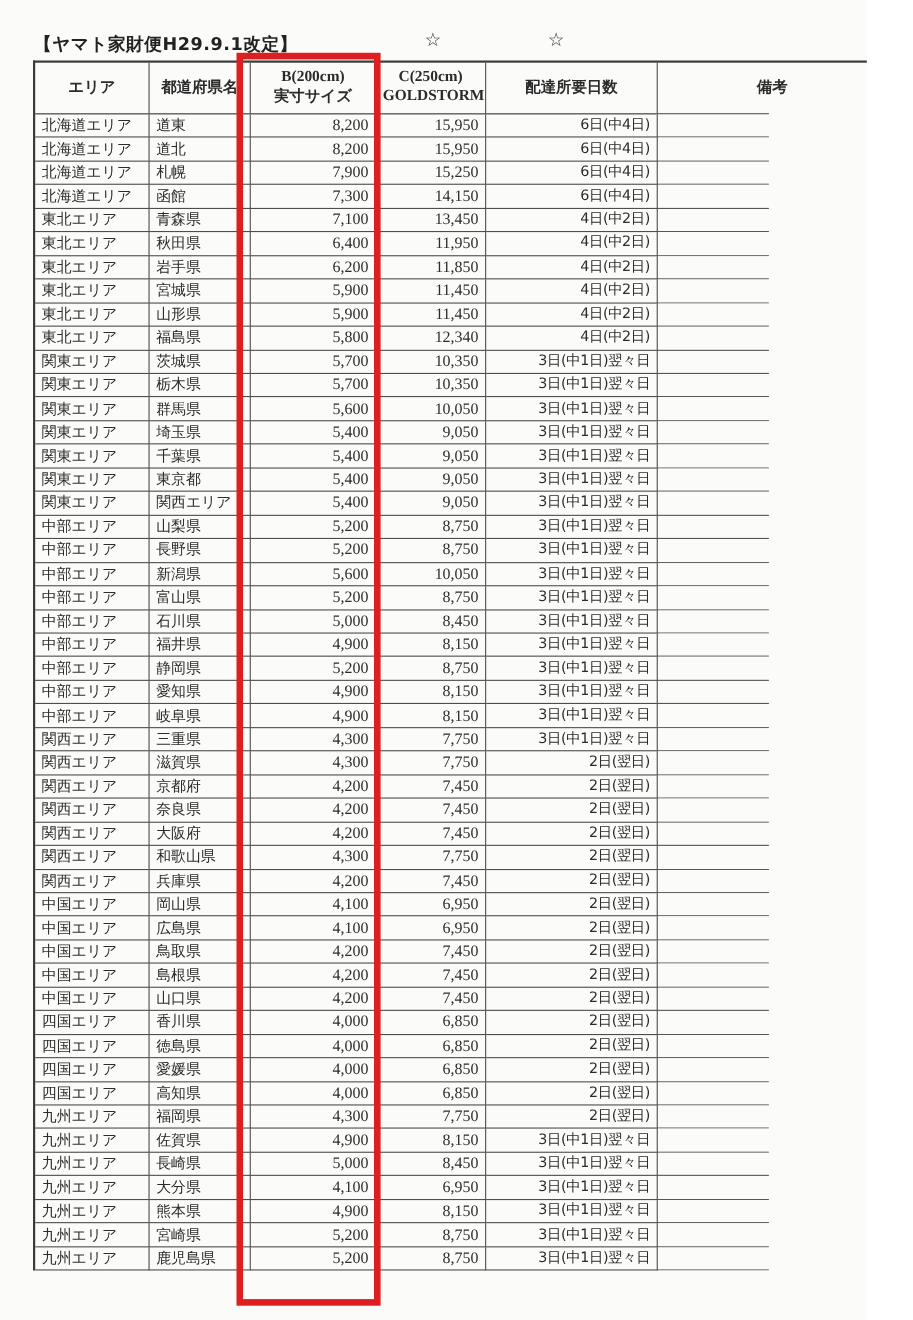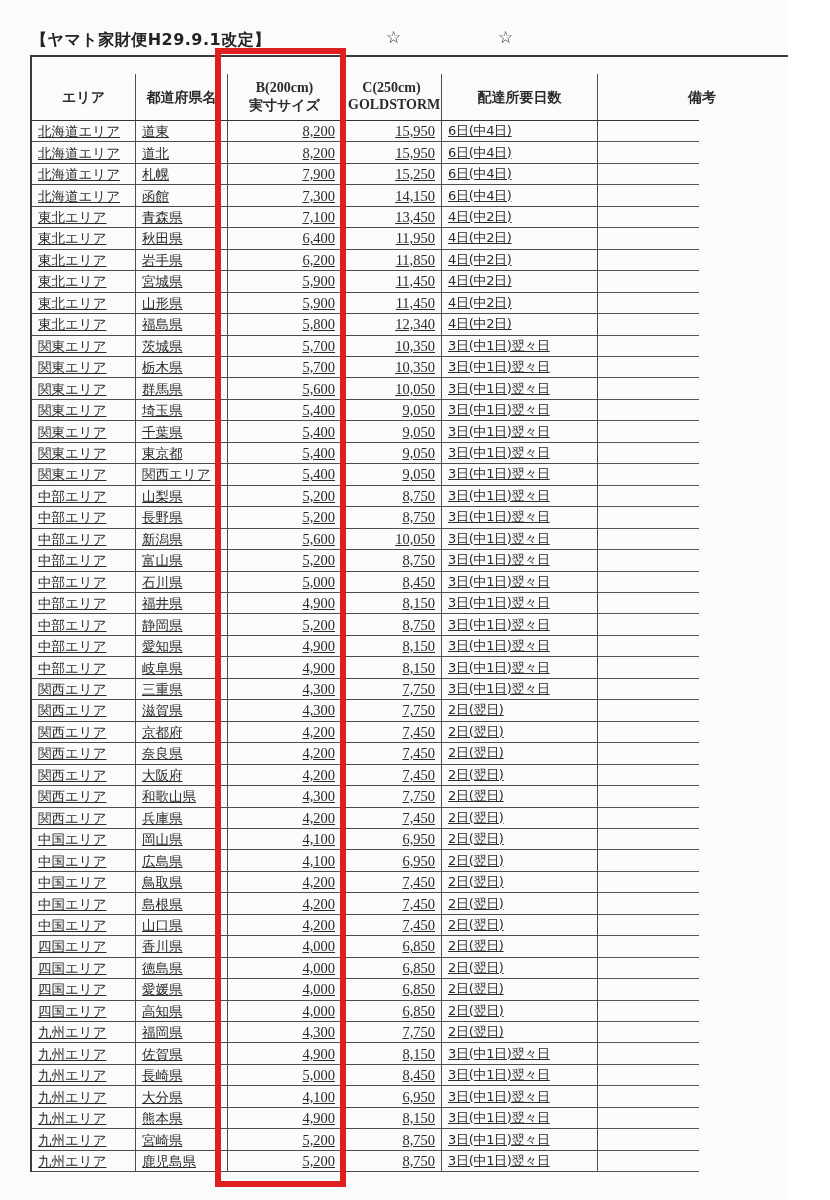--- a/index.html
+++ b/index.html
@@ -26,55 +26,54 @@
     width:777px;
     border-top:2px solid #3a3a3a;
     border-left:2px solid #3a3a3a;
     border-right:1px solid #b0aea8;
     box-sizing:border-box;
   }
   table.rate{
     width:100%;
     border-collapse:separate;border-spacing:0;
     table-layout:fixed;
-    margin-top:17px;
   }
   col.w-area{width:104px;}
   col.w-pref{width:92px;}
   col.w-b{width:114px;}
   col.w-c{width:100px;}
   col.w-days{width:156px;}
   col.w-remarks{width:208px;}
   th,td{
     padding:0 6px;
     overflow:hidden;white-space:nowrap;
     border-right:1px solid #4d4d4d;
     border-bottom:1px solid #4d4d4d;
     box-sizing:border-box;
   }
   thead tr{height:47px;}
-  tbody tr{height:21.46px;text-decoration:underline;}
+  tbody tr{height:21.46px;}
   th{
     font-weight:600;font-size:14px;color:#2b2b2b;
     text-align:center;vertical-align:middle;
     border-bottom:1px solid #333;
   }
   th .latin{
     font-family:Liberation Serif, serif;
     font-weight:600;display:block;line-height:1.2;
   }
   th .jp{display:block;line-height:1.2;}
   td{font-size:13.5px;line-height:20px;vertical-align:middle;}
   td.c-area,td.c-pref{text-align:left;}
   td.c-b,td.c-c{
     text-align:right;
     font-family:"Liberation Serif","DejaVu Serif",serif;
     font-size:14.5px;
   }
-  td.c-days{text-align:left;font-size:13px;letter-spacing:-0.3px;}
+  td.c-days{text-align:right;font-size:13px;letter-spacing:-0.3px;}
   td.c-remarks,th.h-remarks{
     border-right:none;border-bottom:none;
     position:relative;
     text-align:center;
   }
   td.c-remarks::after,th.h-remarks::after{
     content:"";position:absolute;left:0;bottom:0;
     width:101px;border-bottom:1px solid #555;
   }
   th.h-remarks::after{border-bottom:1px solid #333;}

